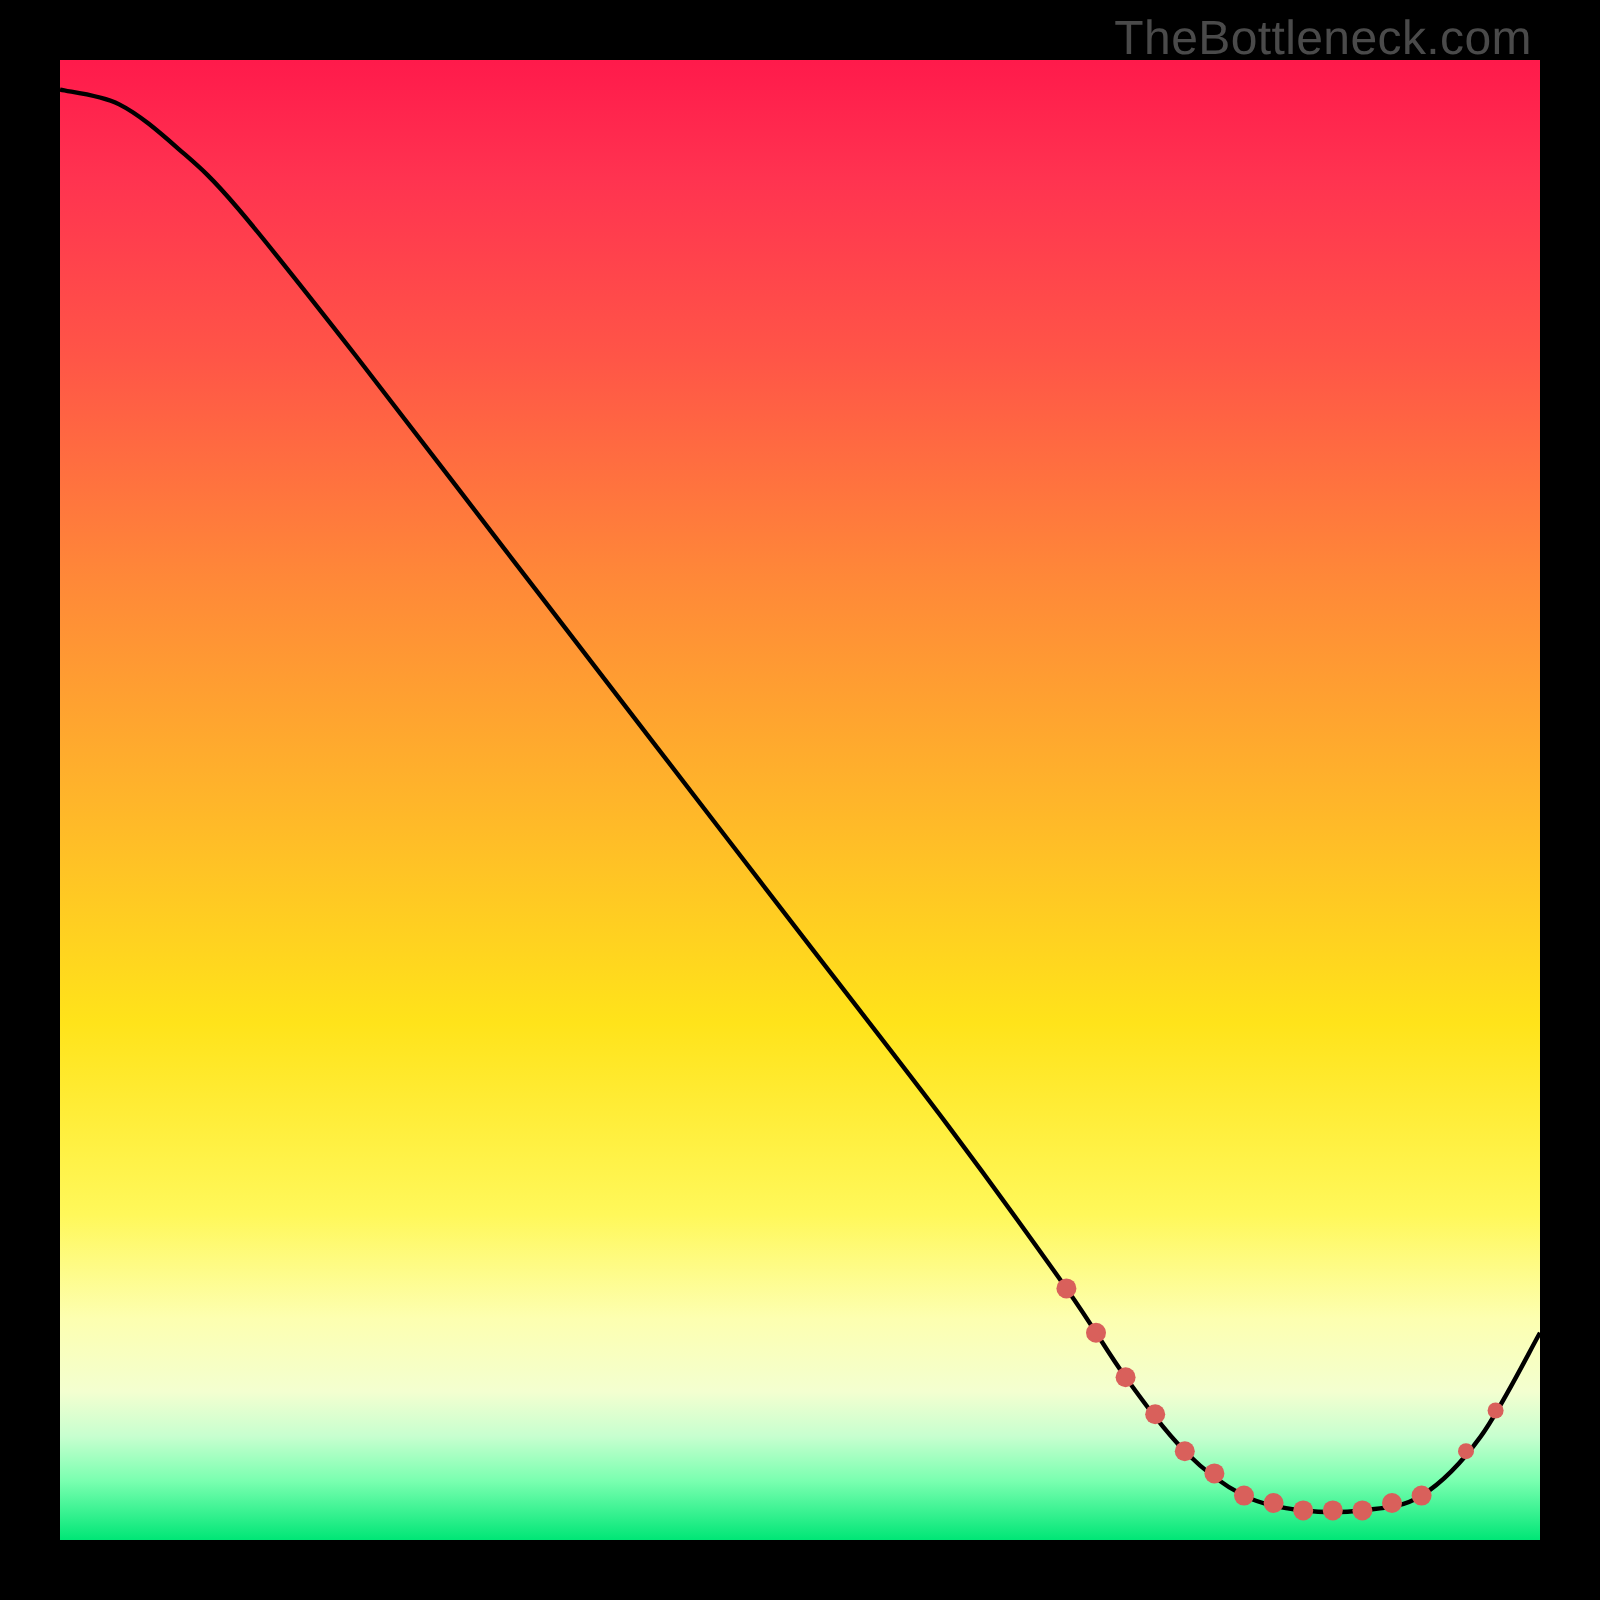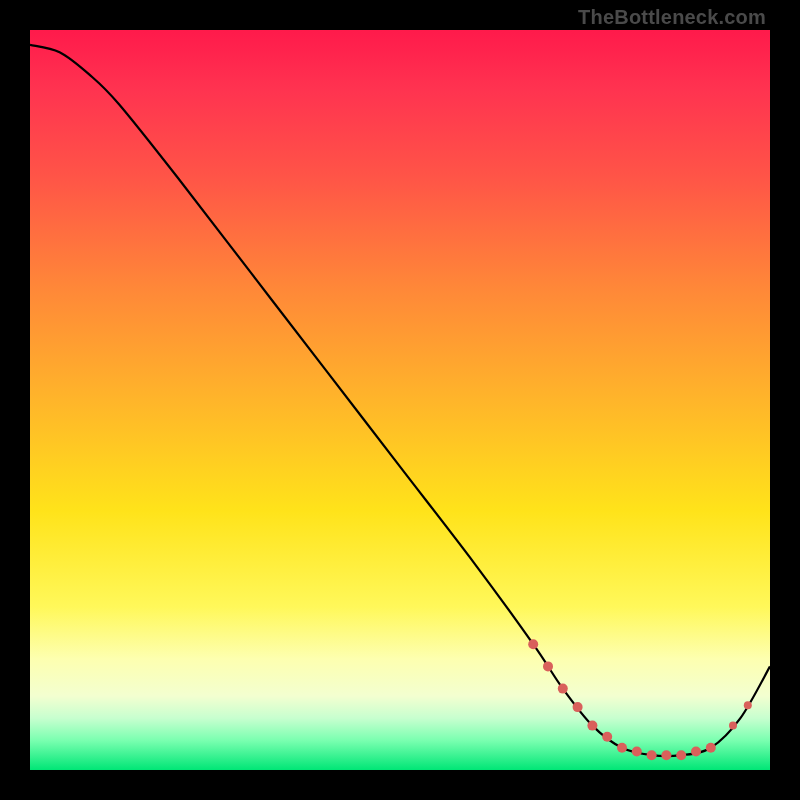--- a/index.html
+++ b/index.html
@@ -39,22 +39,22 @@
       #c7ffcf 93%,
       #7affb0 96%,
       #00e676 100%
     );
   }
   .watermark {
     position: absolute;
     top: 6px;
     right: 34px;
     color: #4a4a4a;
-    font-size: 20px;
-    font-weight: 700;
+    font-size: 24px;
+    font-weight: 400;
     letter-spacing: 0.2px;
     z-index: 10;
   }
   svg.curve {
     position: absolute;
     left: 0;
     top: 0;
     width: 740px;
     height: 740px;
     z-index: 5;

